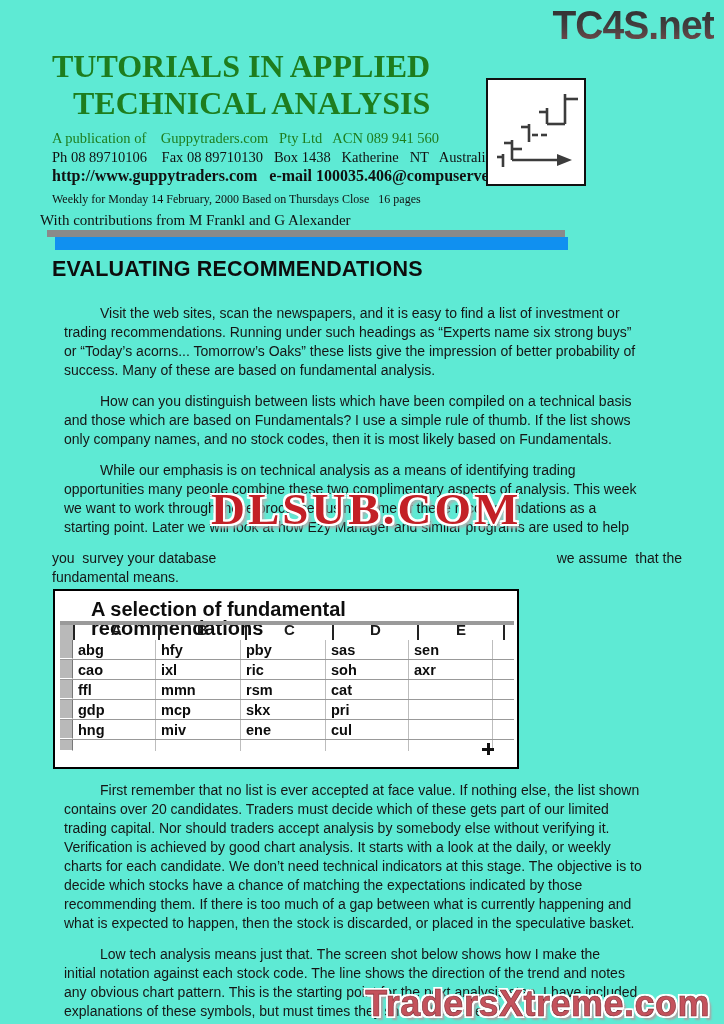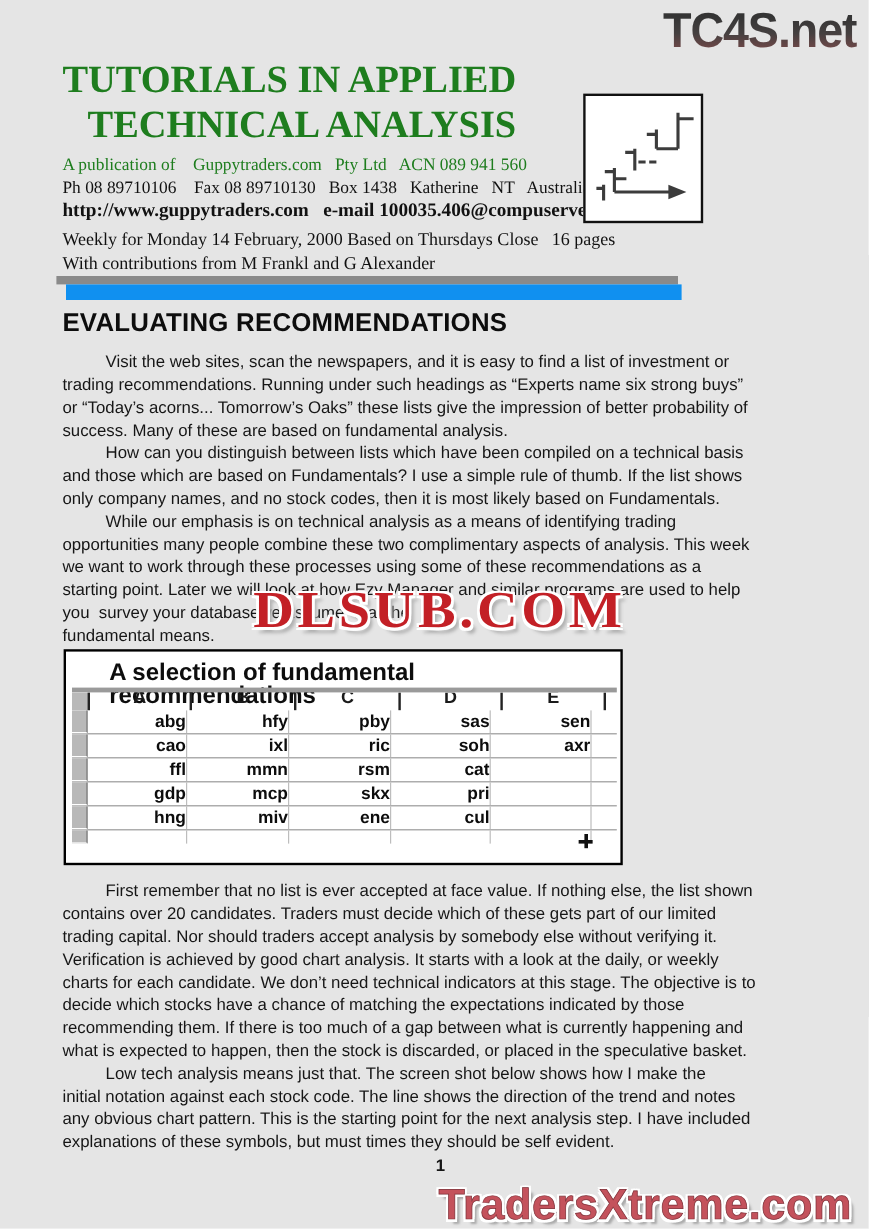--- a/index.html
+++ b/index.html
@@ -1,17 +1,17 @@
 <!DOCTYPE html>
 <html><head>
 <meta charset="utf-8">
 <style>
   html,body { margin:0; padding:0; background:#ffffff; }
   .page {
-    position:relative; width:724px; height:1024px; background:#e5e5e5;
+    position:relative; width:724px; height:1024px; background:#5eead4;
     overflow:hidden; font-family:"Liberation Sans", sans-serif; color:#161616;
   }
   .pre { white-space:pre-wrap; }
 
   
   .tc4s {
     position:absolute; top:2px; right:10px;
     font-family:"Liberation Sans", sans-serif; font-weight:bold; font-size:41px; letter-spacing:-1px;
     background:linear-gradient(180deg,#353535 25%,#454040 55%,#6b4747 80%,#7d5252 100%);
     -webkit-background-clip:text; background-clip:text; color:transparent;
@@ -21,36 +21,36 @@
   
   .title { position:absolute; left:52px; top:48px; font-family:"Liberation Serif", serif;
            font-weight:bold; font-size:32px; line-height:37px; color:#1e7d1e;text-align:right; }
   .publine { position:absolute; left:52px; top:130px; font-family:"Liberation Serif", serif;
              font-size:14.5px; color:#1e7d1e; }
   .contactline { position:absolute; left:52px; top:149px; font-family:"Liberation Serif", serif;
                  font-size:14.5px; color:#111; }
   .webline { position:absolute; left:52px; top:167px; font-family:"Liberation Serif", serif;
              font-weight:bold; font-size:16px; color:#111; }
   .issueline { position:absolute; left:52px; top:192px; font-family:"Liberation Serif", serif;
-               font-size:15px; color:#111; }
-  .contribline { position:absolute; left:52px; top:212px; font-family:"Liberation Serif", serif;
+               font-size:12px; color:#111; }
+  .contribline { position:absolute; left:40px; top:212px; font-family:"Liberation Serif", serif;
                  font-size:15px; color:#111; }
   .chartbox { position:absolute; left:486px; top:78px; width:96px; height:104px;
               border:2px solid #111; background:#fff; }
 
   
   .bar-gray { position:absolute; left:47px; top:230px; width:518px; height:7px; background:#8a8a8a; }
   .bar-blue { position:absolute; left:55px; top:237px; width:513px; height:13px; background:#1090f0; }
 
   
   .heading { position:absolute; left:52px; top:257px; font-size:21.5px; font-weight:bold;
              color:#0d0d0d; letter-spacing:0.2px; }
   .bodycol { position:absolute; left:52px; top:292px; width:630px; font-size:14px; line-height:19px; }
-  .para { white-space:pre-wrap; text-indent:36px; margin:0; }
-  .gapline { display:flex; white-space:pre-wrap; }
+  .para { white-space:pre-wrap; text-indent:36px; margin:12px; }
+  .gapline { display:flex; justify-content:space-between; white-space:pre-wrap;gap:37px; }
 
   
   .watermark {
     position:absolute; left:211px; top:482px; font-family:"Liberation Serif", serif;
     font-weight:bold; font-size:47px; letter-spacing:3px; color:#c32026;
     text-shadow:
       -2px -2px 0 #fff, 2px -2px 0 #fff, -2px 2px 0 #fff, 2px 2px 0 #fff,
       -2px 0 0 #fff, 2px 0 0 #fff, 0 -2px 0 #fff, 0 2px 0 #fff,
       4px 5px 3px #b0b0b0;
     transform:scaleY(0.92);
@@ -59,21 +59,21 @@
   
   .tbox { position:relative; width:462px; height:176px; border:2px solid #000;
           margin:2px 0 12px 1px; background:#fff; }
   .tcaption { padding:9px 0 0 36px; font-size:20px; font-weight:bold; color:#0d0d0d; }
   .grid { position:absolute; left:5px; right:3px; top:30px; }
   .g-header { display:flex; height:15px; overflow:hidden; border-top:4px solid #9a9a9a; }
   .g-corner { width:13px; background:#b9b9b9; border-right:2px solid #222; }
   .g-hcell { text-align:center; font-weight:bold; font-size:15px; color:#1a1a1a;
              border-right:2px solid #222; overflow:hidden; }
   .g-hcell span { display:block; margin-top:-5px; }
-  .g-row { display:flex; height:19px; border-bottom:1px solid #999;text-align:right; }
+  .g-row { display:flex; height:19px; border-bottom:1px solid #999; }
   .g-rowhead { width:13px; background:#b9b9b9; border-right:1px solid #777;
                border-bottom:1px solid #fff; box-sizing:border-box; }
   .g-cell { font-weight:bold; font-size:14.5px; color:#0c0c0c; padding:1px 0 0 5px;
             border-right:1px solid #bdbdbd; box-sizing:border-box; overflow:hidden; }
   .c0 { width:83px; } .c1 { width:85px; } .c2 { width:85px; } .c3 { width:83px; }
   .c4 { width:84px; } .ctrail { flex:1; border-right:none; }
   .g-partial { height:11px; border-bottom:none; }
   .fillhandle { position:absolute; right:23px; bottom:12px; width:12px; height:12px; }
 
   .pagenum { text-align:center; font-weight:bold; font-size:14px; margin-top:1px; }

